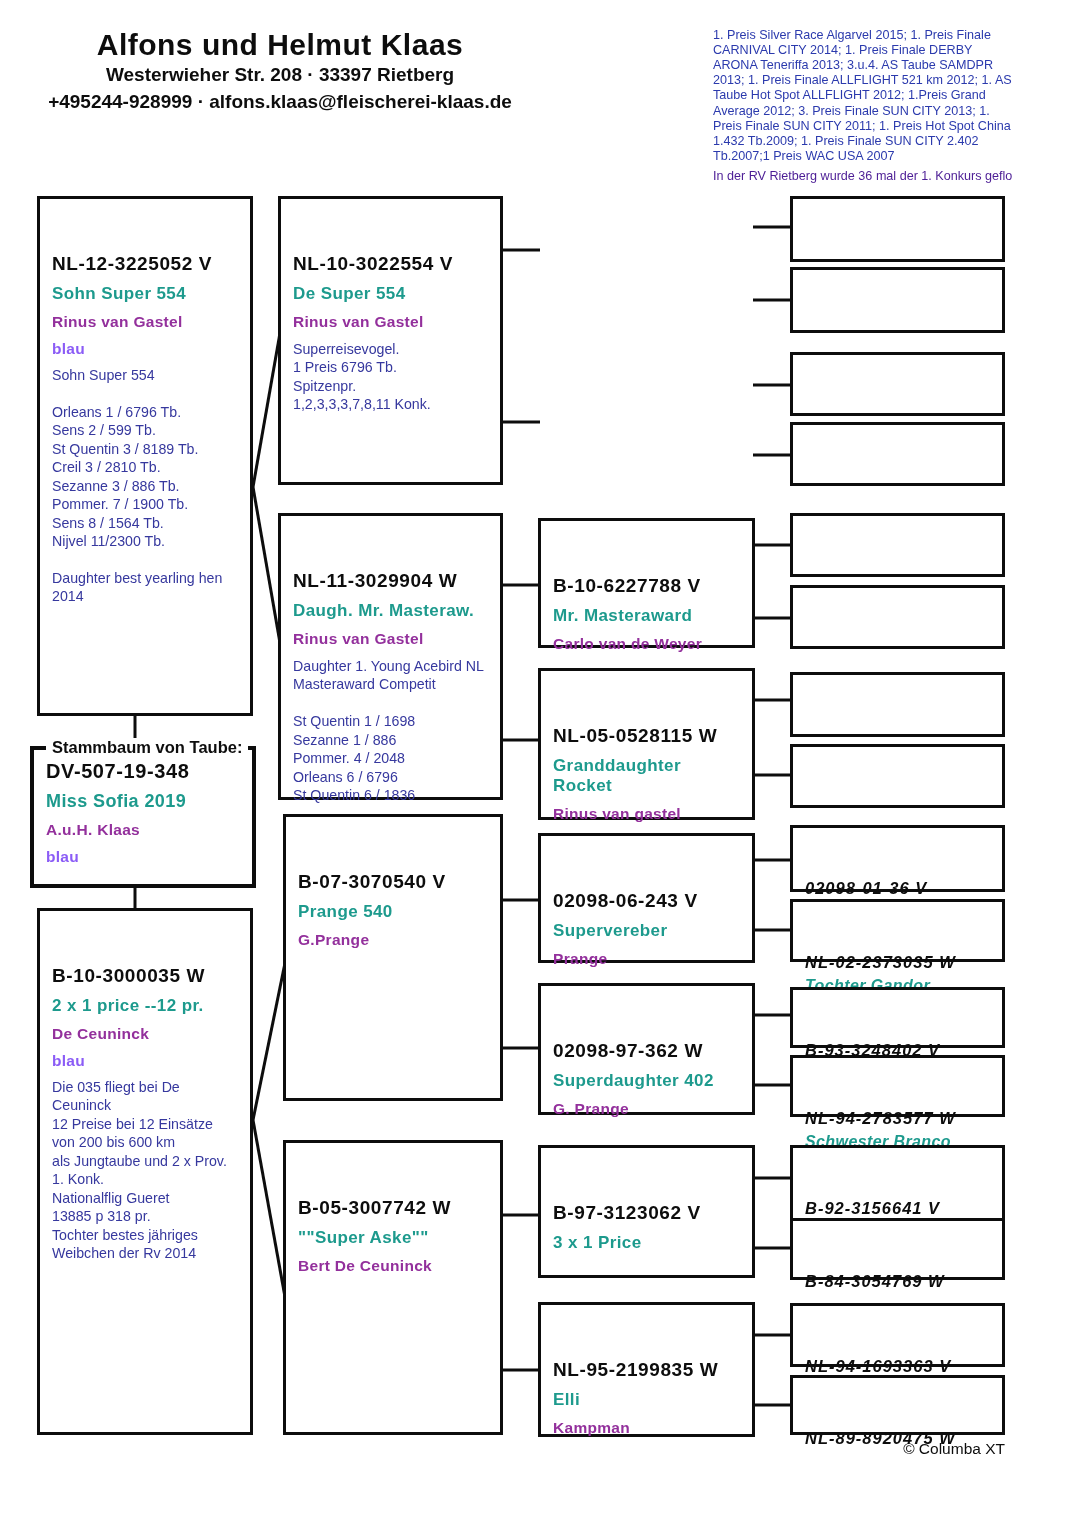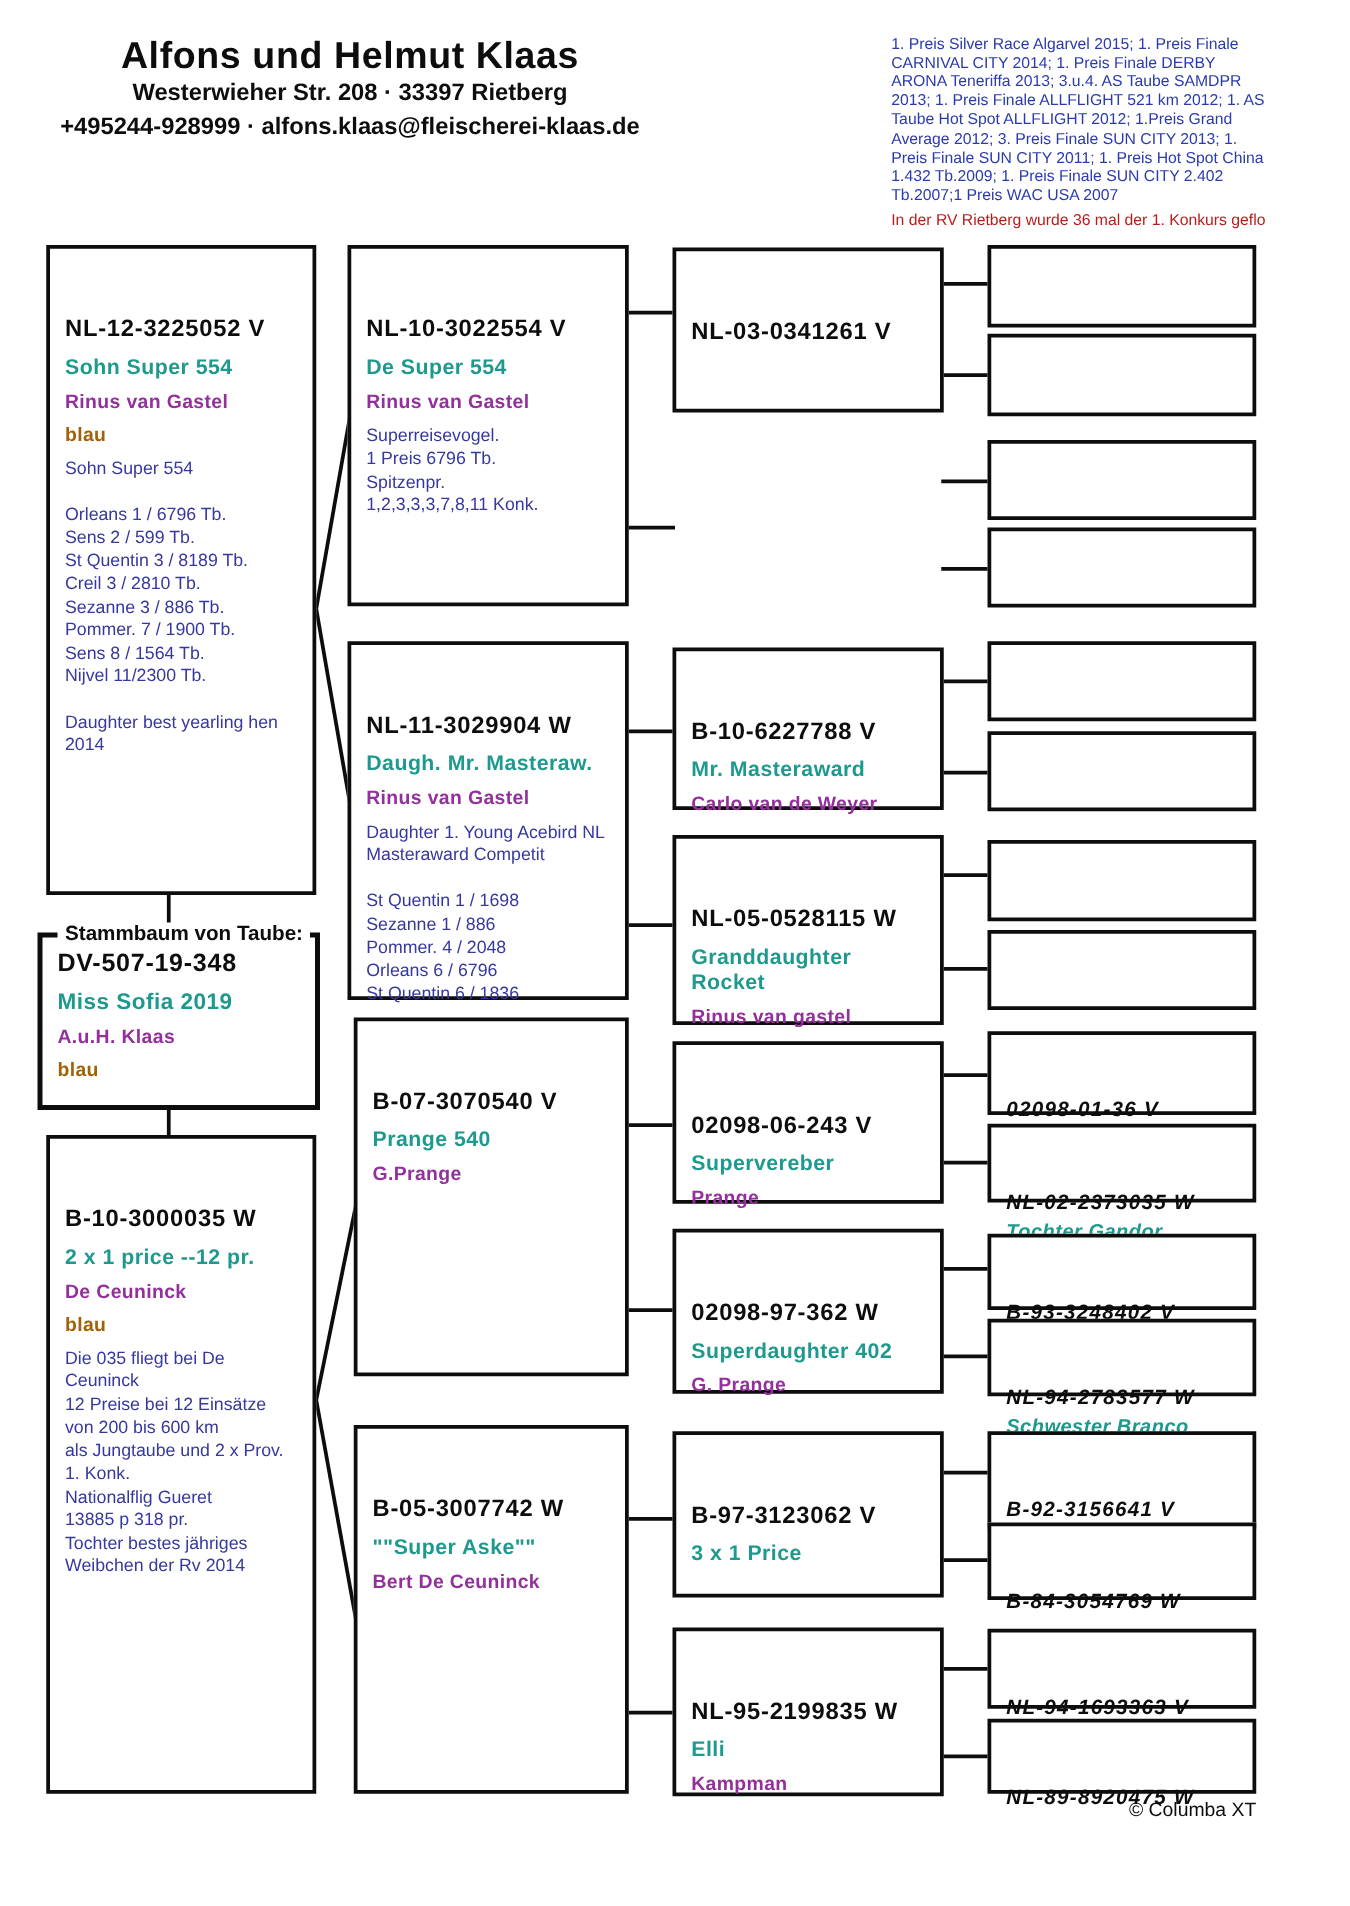--- a/index.html
+++ b/index.html
@@ -7,34 +7,34 @@
   #page{position:relative;width:1080px;height:1525px;background:#ffffff;overflow:hidden;padding-left:35px;}
 
   
   .hdr{position:absolute;left:25px;top:28px;width:510px;text-align:center;color:#0d0d0d;}
   .hdr .nm{font-size:30px;font-weight:bold;letter-spacing:.5px;}
   .hdr .ad{font-size:19px;font-weight:bold;margin-top:2px;}
   .hdr .ct{font-size:19px;font-weight:bold;margin-top:5px;}
 
   .achv{position:absolute;left:713px;top:28px;width:305px;font-size:12.6px;line-height:1.2;
         color:#2b3aad;white-space:pre-line;font-weight:500;}
-  .achv-note{position:absolute;left:713px;top:169px;width:330px;font-size:12.6px;color:#b91c1c;font-weight:500;}
+  .achv-note{position:absolute;left:713px;top:169px;width:330px;font-size:12.6px;color:#4c1d95;font-weight:500;}
 
   
   .box{position:absolute;box-sizing:border-box;border:3px solid #0d0d0d;background:#ffffff;padding:8px 10px 6px 12px;}
   .c1{left:37px;width:216px;}
   .c2{left:278px;width:225px;}
   .c2b{left:283px;width:220px;}
   .c3{left:538px;width:217px;}
   .c4{left:790px;width:215px;padding:5px 8px 4px 12px;font-style:italic;}
 
   .ring{font-size:19px;font-weight:bold;color:#0d0d0d;letter-spacing:.6px;margin-bottom:9px;margin-top:46px;}
   .bname{font-size:17px;font-weight:bold;color:#1d9a8d;margin-bottom:9px;letter-spacing:.4px;}
   .fancier{font-size:15.5px;font-weight:bold;color:#93309c;margin-bottom:9px;letter-spacing:.3px;}
-  .bcolor{font-size:15.5px;font-weight:bold;color:#a16207;margin-bottom:6px;letter-spacing:.3px;}
+  .bcolor{font-size:15.5px;font-weight:bold;color:#8b5cf6;margin-bottom:6px;letter-spacing:.3px;}
   .details{font-size:14.2px;color:#36389e;line-height:1.3;white-space:pre-line;margin-top:8px;font-weight:500;}
 
   .c4 .ring{font-size:16.5px;font-weight:600;letter-spacing:1px;margin-bottom:5px;}
   .c4 .bname{font-size:16px;font-weight:600;margin-bottom:4px;}
   .c4 .fancier{font-size:15px;font-weight:600;margin-bottom:0;}
 
   
   .subject{left:30px;top:746px;width:226px;height:142px;border-width:4px;overflow:visible;}
   .subj-label{position:absolute;top:-12px;left:12px;background:#ffffff;padding:0 6px;
               font-size:16.5px;font-weight:bold;color:#0d0d0d;white-space:nowrap;}
@@ -177,23 +177,20 @@
     <div class="ring">B-07-3070540 V</div>
     <div class="bname">Prange 540</div>
     <div class="fancier">G.Prange</div>
   </div>
   <div class="box c2b" style="top:1140px;height:295px;">
     <div class="ring">B-05-3007742 W</div>
     <div class="bname">""Super Aske""</div>
     <div class="fancier">Bert De Ceuninck</div>
   </div>
 
-  <div class="box c3" style="top:198px;height:132px;">
-    <div class="ring">NL-03-0341261 V</div>
-  </div>
   <div class="box c3" style="top:518px;height:130px;">
     <div class="ring">B-10-6227788 V</div>
     <div class="bname">Mr. Masteraward</div>
     <div class="fancier">Carlo van de Weyer</div>
   </div>
   <div class="box c3" style="top:668px;height:152px;">
     <div class="ring">NL-05-0528115 W</div>
     <div class="bname">Granddaughter Rocket</div>
     <div class="fancier">Rinus van gastel</div>
   </div>

